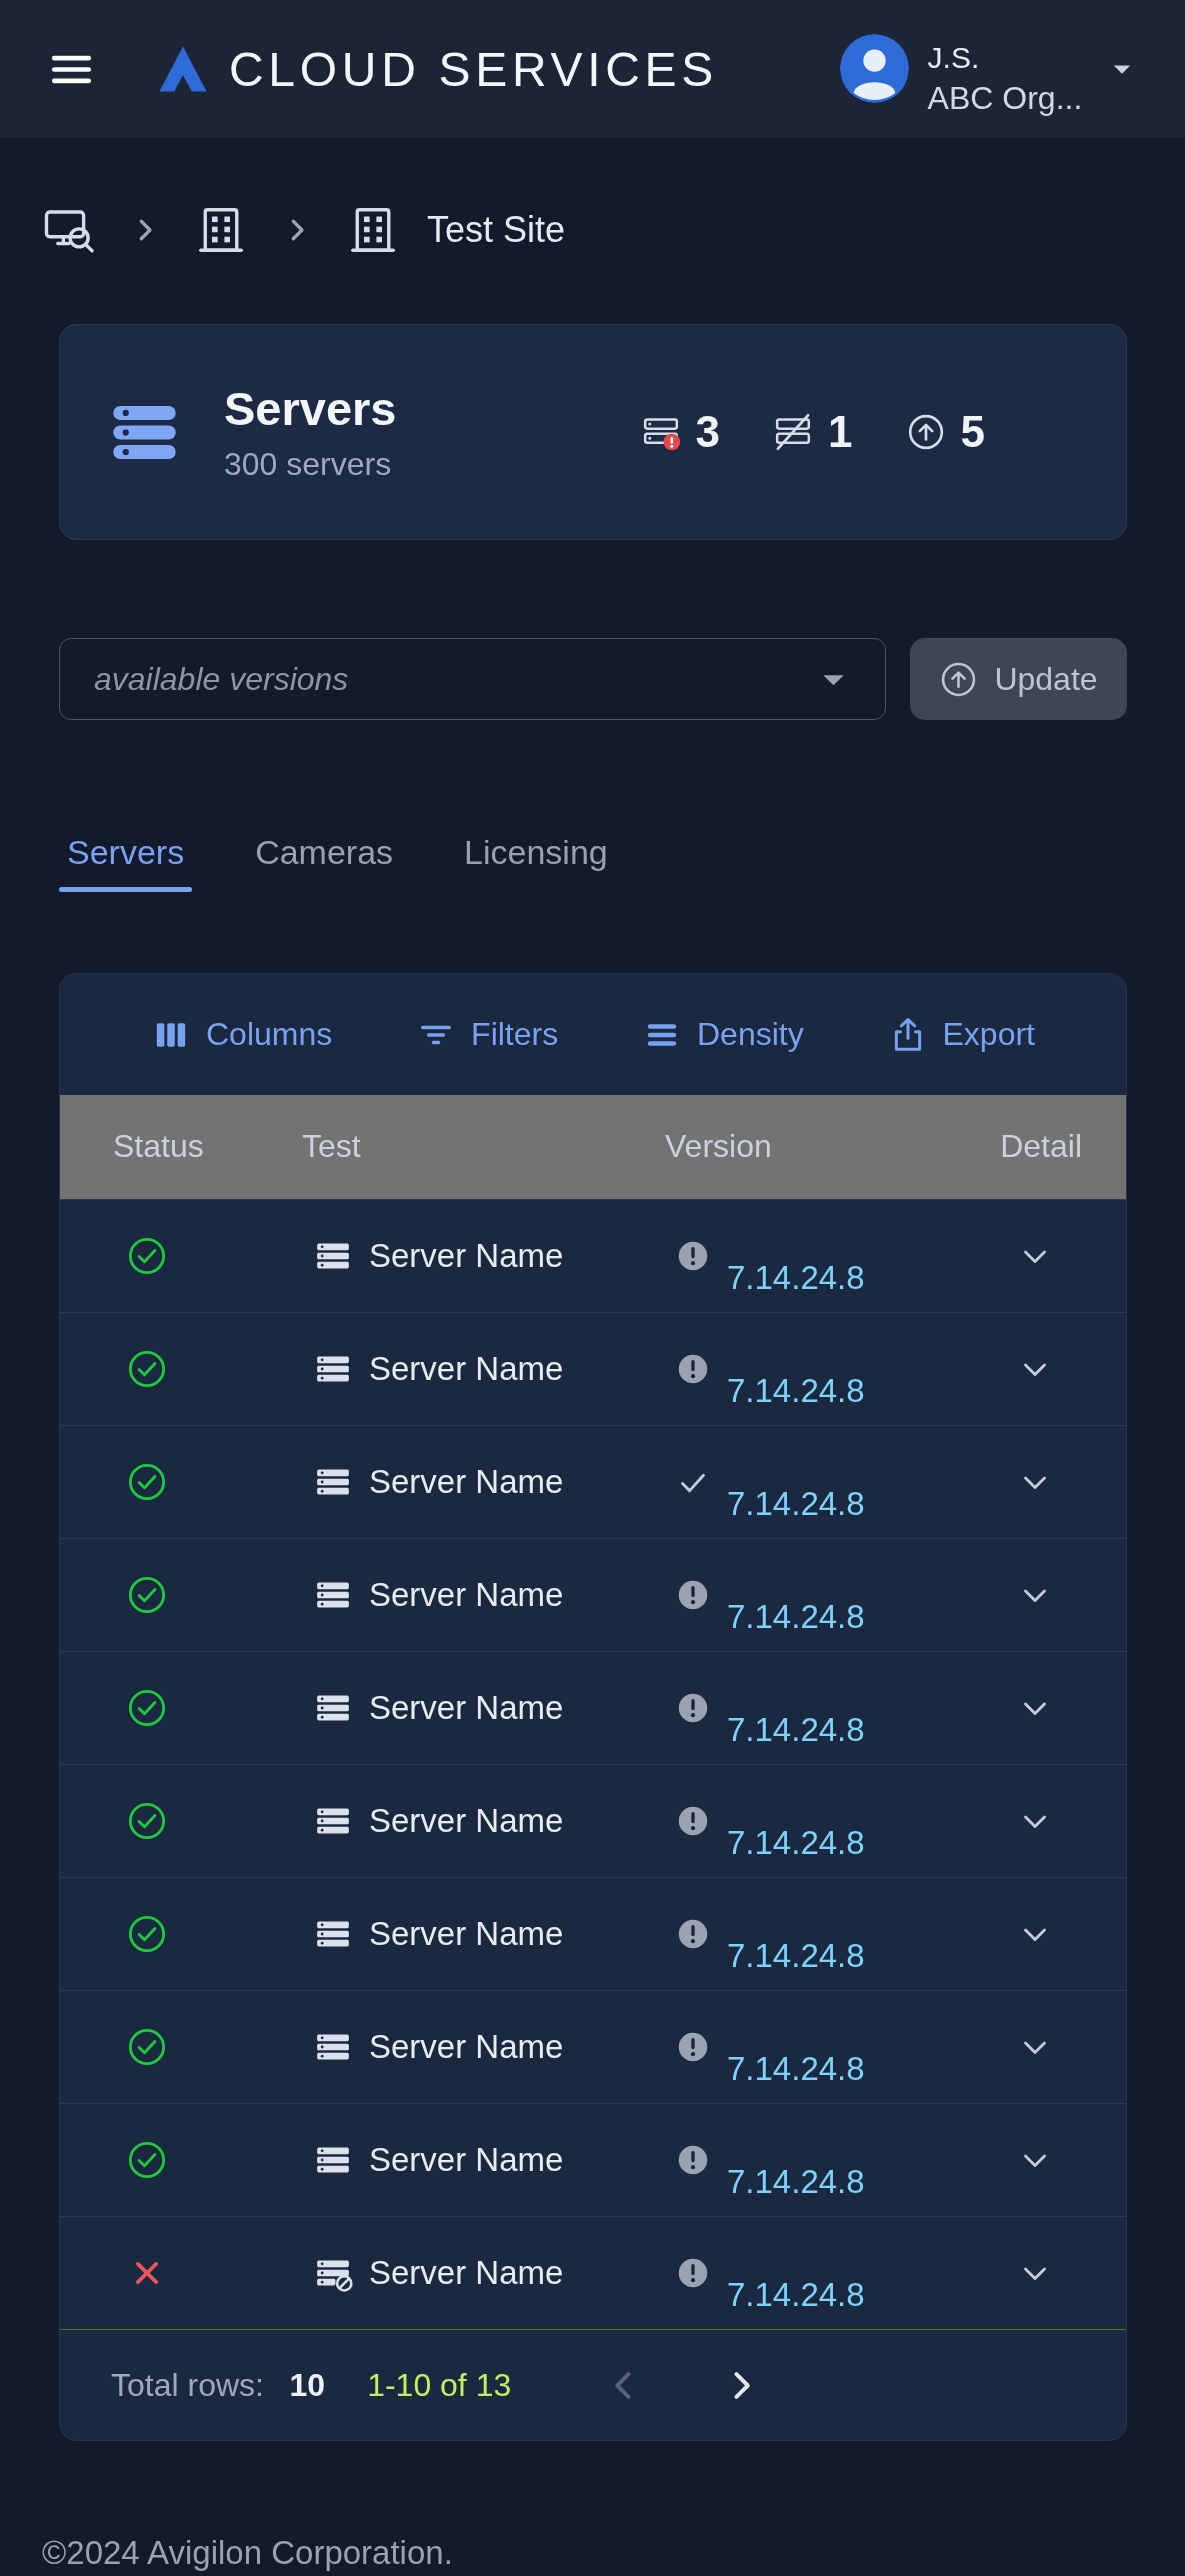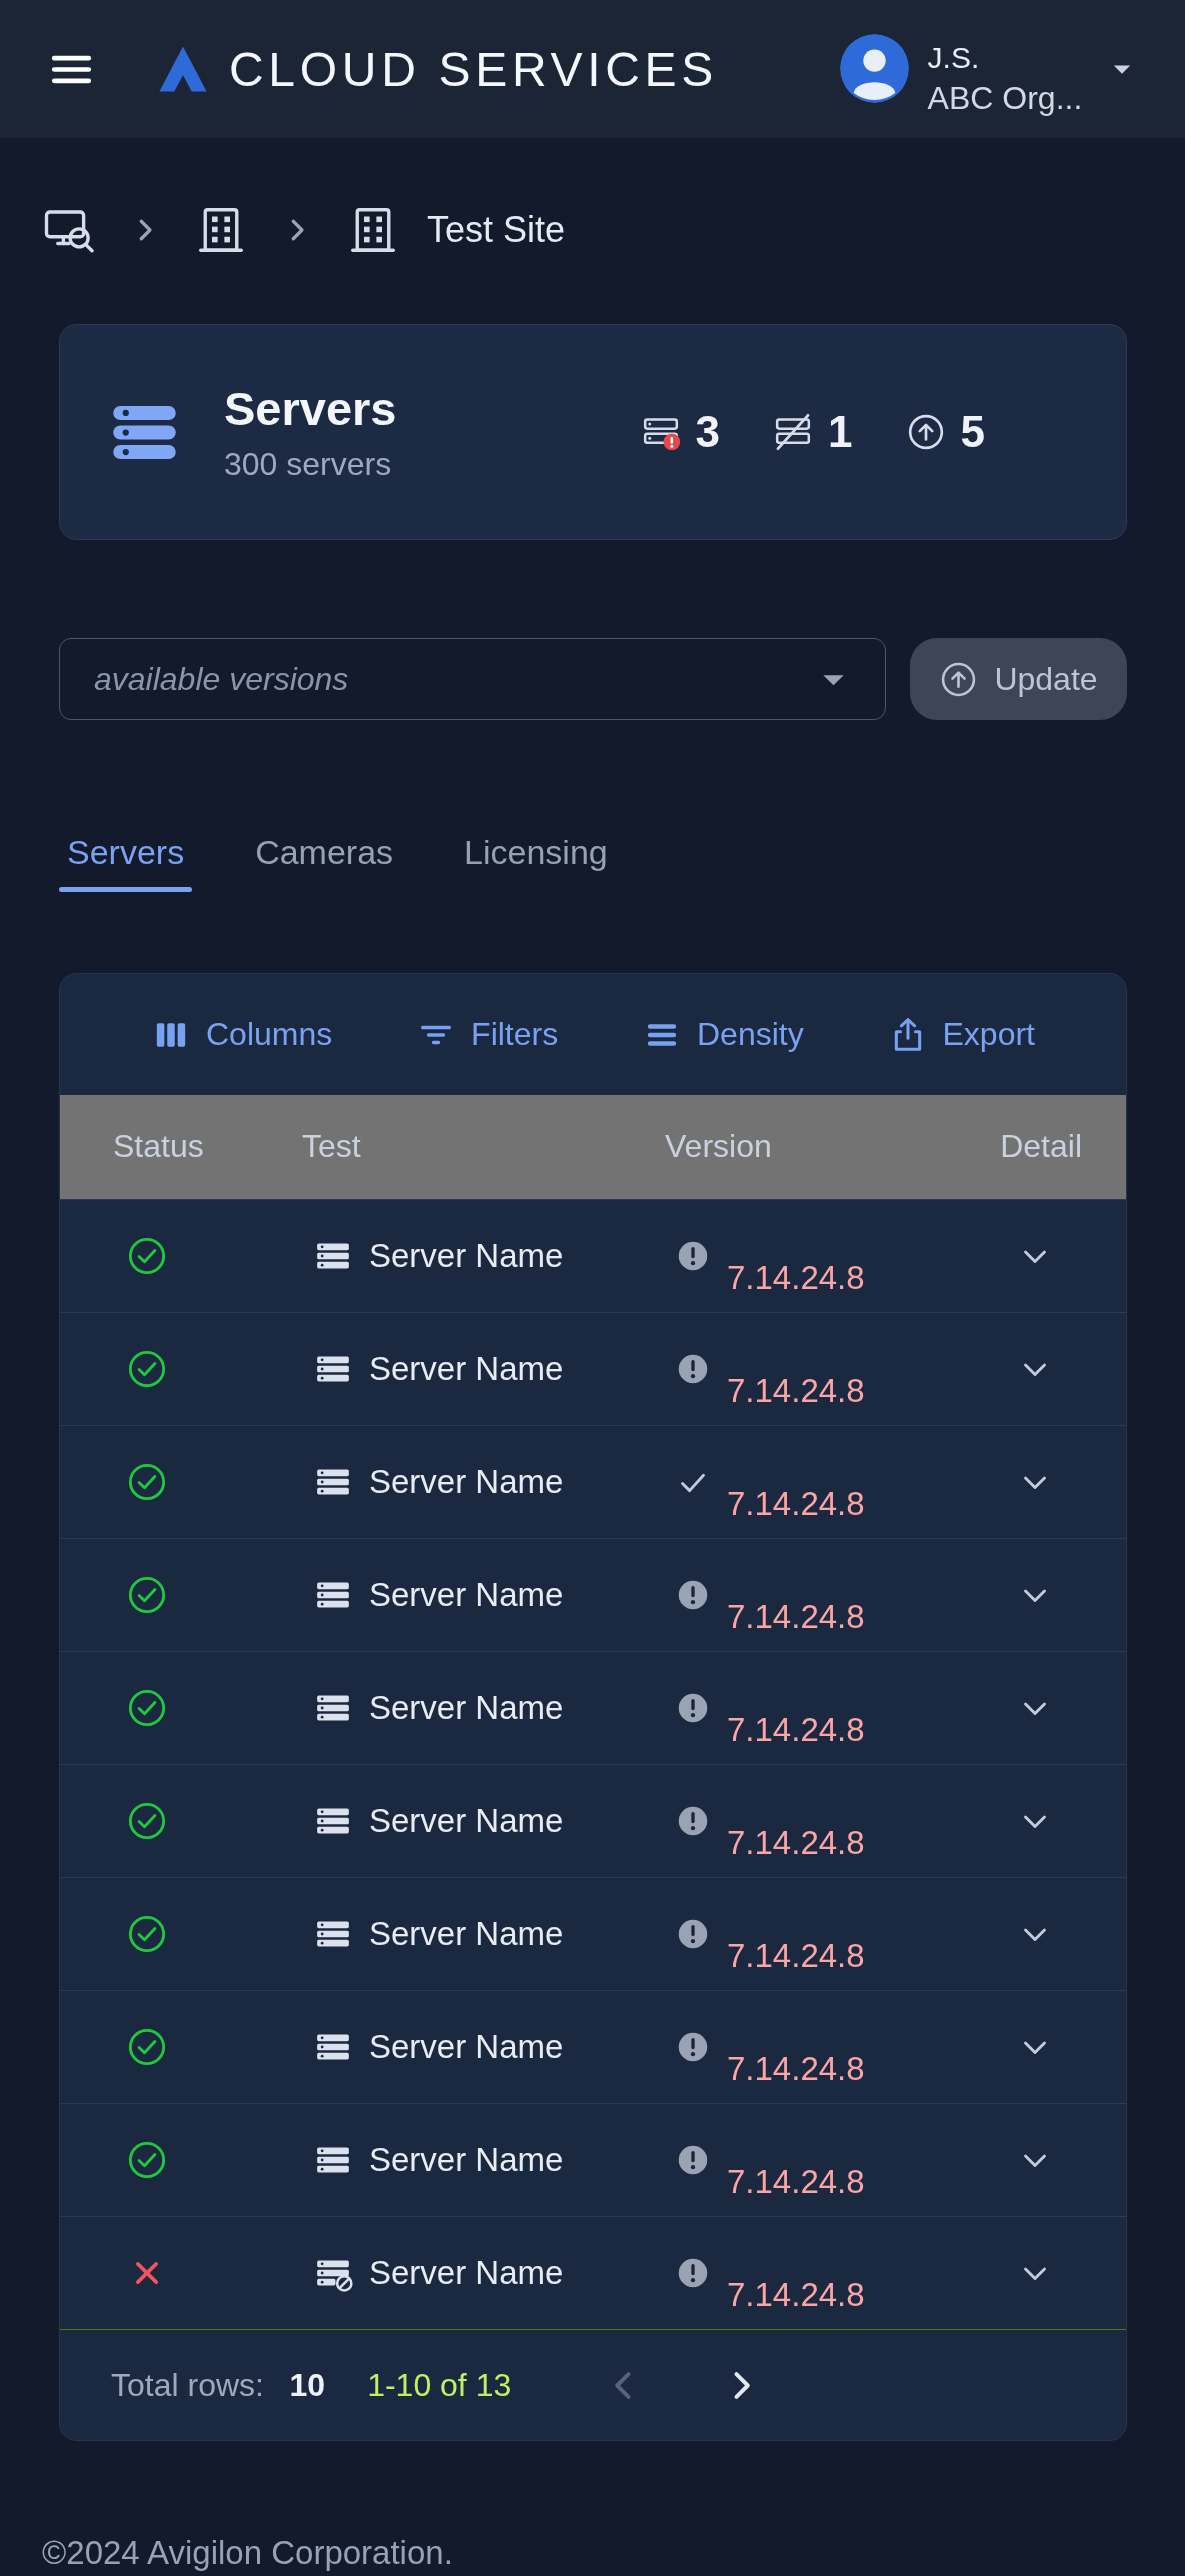--- a/index.html
+++ b/index.html
@@ -58,21 +58,21 @@
   
   .update-bar { margin:98px 59px 0; display:flex; gap:23.6px; }
   .version-select {
     flex:1; height:82px; border:1.7px solid #49566F; border-radius:12px;
     display:flex; align-items:center; padding:0 34px; cursor:pointer; background:transparent;
   }
   .version-placeholder { font-size:32px; font-style:italic; color:#8B95A9; }
   .select-caret { margin-left:auto; color:#99A3B6; }
   .select-caret svg { width:35px; height:35px; }
   .update-button {
-    width:217px; height:82px; border:none; border-radius:27px; cursor:pointer;
+    width:217px; height:82px; border:none; border-radius:15px; cursor:pointer;
     background:#3E4655; color:#BDC4D3;
     display:flex; align-items:center; justify-content:center; gap:16px;
   }
   .update-button svg { width:39px; height:39px; }
   .update-label { font-size:32px; font-weight:500; color:#BDC4D3; }
 
   
   .tabs { margin:113px 0 0 59px; display:flex; gap:55px; }
   .tab { background:none; border:none; cursor:pointer; position:relative;
     font-family:inherit; font-size:34px; font-weight:500; color:#96A1B4;
@@ -106,21 +106,21 @@
 
   tbody tr { height:113px; border-top:1px solid #2B3951; }
   td.cell-status { padding-left:67px; }
   td.cell-name { padding-left:51px; }
   td.cell-version { padding-left:22px; }
   td.cell-detail { text-align:right; padding-right:79px; }
   .cell-inner { display:flex; align-items:center; gap:16px; }
   .ic svg { width:40px; height:40px; }
   .ic-ver-warn svg, .ic-ver-ok svg { width:36px; height:36px; }
   .name-text, .ver-text { font-size:33px; color:#E8EDF4; }
-  .ver-text { color:#fca5a5;margin-top:44px; }
+  .ver-text { color:#7dd3fc;margin-top:44px; }
   .expand-btn { background:none; border:none; cursor:pointer; padding:4px; }
   .expand-btn svg { width:38px; height:38px; }
 
   .table-footer { height:111px; border-top:1px solid #4d7c0f;
     display:flex; align-items:center; padding-left:51px; font-size:32px; }
   .tf-total-label { color:#9FA9BB; }
   .tf-total-value { color:#EDF1F7; font-weight:700; margin-left:25.6px; }
   .tf-range { color:#bef264; margin-left:42px; }
   .pg-btn { background:none; border:none; cursor:pointer; padding:5.4px; }
   .pg-btn svg { width:39px; height:39px; }

